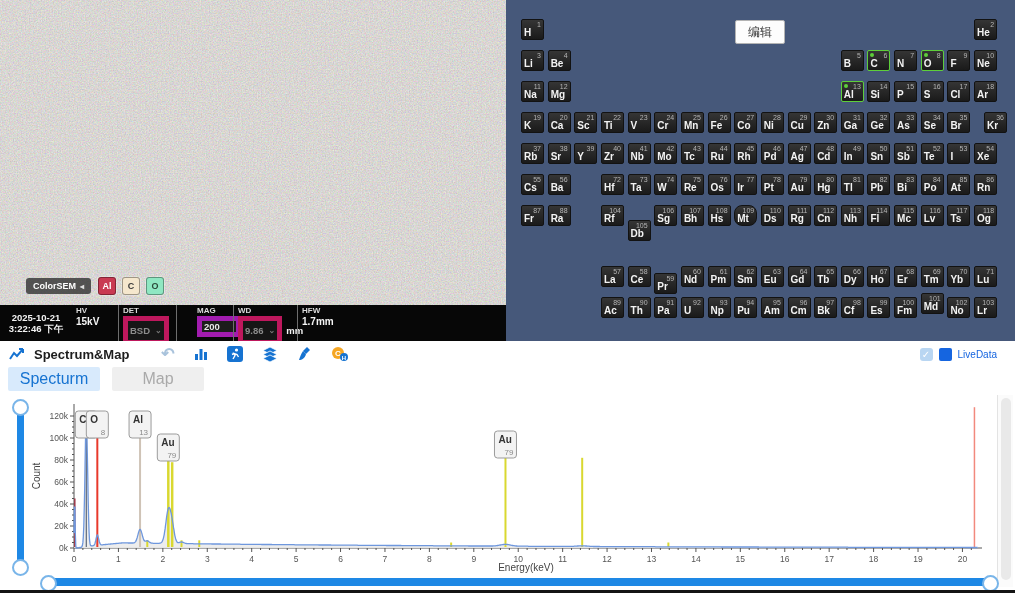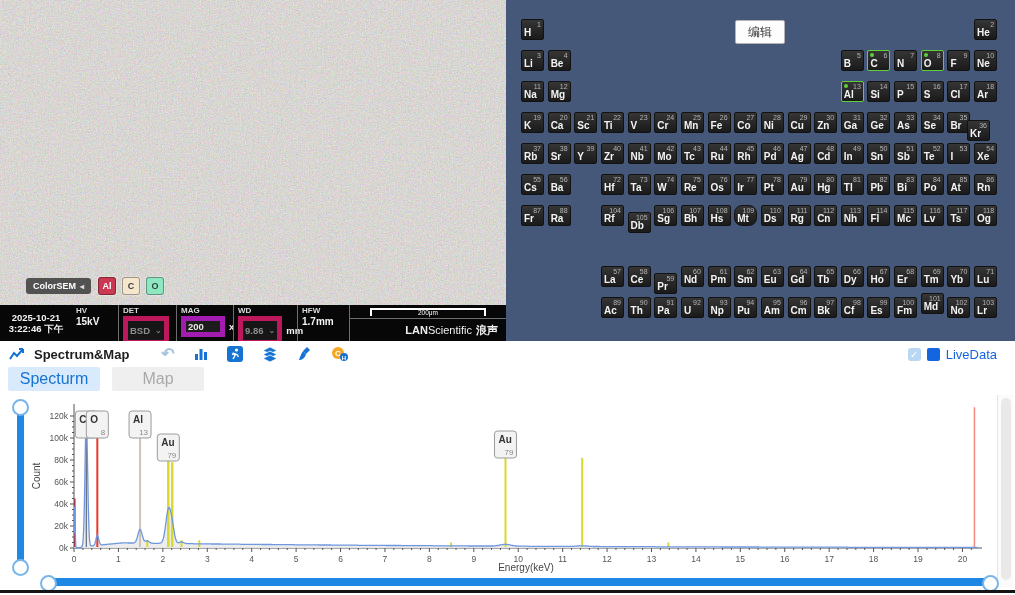--- a/index.html
+++ b/index.html
@@ -53,21 +53,21 @@
   
   #toolbar{position:absolute;left:0;top:341px;width:1015px;height:26px;background:#fff;
      border-bottom:1px solid #ececec;display:flex;align-items:center;}
   #toolbar .title{font-size:13px;font-weight:bold;color:#1d1d1d;margin:0 14px 0 6px;}
   .tb-icon{margin-left:18px;display:flex;align-items:center;cursor:pointer;}
   #undo-glyph{font-size:16px;color:#a9c3dc;font-weight:bold;line-height:14px;}
   #livedata-wrap{margin-left:auto;margin-right:18px;display:flex;align-items:center;gap:6px;}
   #livedata-check{width:13px;height:13px;background:#b9d6f2;border-radius:3px;color:#fff;font-size:10px;
      display:flex;align-items:center;justify-content:center;cursor:pointer;}
   #livedata-swatch{width:13px;height:13px;background:#1565e0;border-radius:2px;}
-  #livedata-label{font-size:13px;color:#1565e0;}
+  #livedata-label{font-size:10px;color:#1565e0;}
   
   #tabs{position:absolute;left:0;top:367px;width:1015px;height:26px;background:#fff;display:flex;gap:12px;padding-left:8px;}
   .tab{width:92px;height:24px;border-radius:2px;display:flex;align-items:center;justify-content:center;
      font-size:16px;cursor:pointer;}
   .tab.active{background:#d8eafc;color:#1673d1;}
   .tab.inactive{background:#efefef;color:#a9a9a9;}
   
   #chart-region{position:absolute;left:0;top:393px;width:1015px;height:197px;background:#fff;}
   #spectrum-svg{position:absolute;left:28px;top:3px;}
   svg text{font-family:"Liberation Sans",sans-serif;}
@@ -126,53 +126,41 @@
             <div class="sb-valrow">
               <span class="sb-val">15kV</span>
             </div>
           </div>
           <div class="sb-cell" style="width: 58px;">
             <div class="sb-label">DET</div>
             <div class="sb-valrow">
               <span class="sb-dd">BSD <i class="chev">⌄</i></span>
             </div>
           </div>
-          <div class="sb-cell" style="width: 57px;">
+          <div class="sb-cell" style="width: 57px; padding-left: 16px;">
             <div class="sb-label">MAG</div>
             <div class="sb-valrow">
               <span class="sb-input">200</span>
               <span class="sb-suffix">x</span>
             </div>
           </div>
           <div class="sb-cell" style="width: 64px;">
             <div class="sb-label">WD</div>
             <div class="sb-valrow">
               <span class="sb-dd">9.86 <i class="chev">⌄</i></span>
               <span class="sb-suffix">mm</span>
             </div>
           </div>
           <div class="sb-cell" style="width: 52px;">
             <div class="sb-label">HFW</div>
             <div class="sb-valrow">
               <span class="sb-val">1.7mm</span>
             </div>
           </div>
         </div>
-      <div id="sb-brand">
-        <div id="sb-scale-row">
-          <div id="scale-ruler">
-            <span>200μm</span>
-          </div>
-        </div>
-        <div id="sb-brand-row">
-          <span class="b">LAN</span>
-          <span>Scientific</span>
-          <span class="cn">浪声</span>
-        </div>
-      </div>
     </div>
   </div>
 
   <div id="pt-panel">
     <div id="edit-btn">编辑</div>
     <div>
         <div class="pt-tile" style="left: 15px; top: 19px;">
           <span class="pt-num">1</span>
           <span class="pt-sym">H</span>
         </div>
@@ -308,21 +296,21 @@
           <span class="pt-sym">As</span>
         </div>
         <div class="pt-tile" style="left: 414.75px; top: 112px;">
           <span class="pt-num">34</span>
           <span class="pt-sym">Se</span>
         </div>
         <div class="pt-tile" style="left: 441.4px; top: 112px;">
           <span class="pt-num">35</span>
           <span class="pt-sym">Br</span>
         </div>
-        <div class="pt-tile" style="left: 461px; top: 112px; margin-top: 8px;">
+        <div class="pt-tile" style="left: 478px; top: 112px;">
           <span class="pt-num">36</span>
           <span class="pt-sym">Kr</span>
         </div>
         <div class="pt-tile" style="left: 15px; top: 143px;">
           <span class="pt-num">37</span>
           <span class="pt-sym">Rb</span>
         </div>
         <div class="pt-tile" style="left: 41.65px; top: 143px;">
           <span class="pt-num">38</span>
           <span class="pt-sym">Sr</span>
@@ -464,21 +452,21 @@
           <span class="pt-sym">Fr</span>
         </div>
         <div class="pt-tile" style="left: 41.65px; top: 205px;">
           <span class="pt-num">88</span>
           <span class="pt-sym">Ra</span>
         </div>
         <div class="pt-tile" style="left: 94.95px; top: 205px;">
           <span class="pt-num">104</span>
           <span class="pt-sym">Rf</span>
         </div>
-        <div class="pt-tile" style="left: 121.6px; top: 212px;">
+        <div class="pt-tile" style="left: 121.6px; top: 220px;">
           <span class="pt-num">105</span>
           <span class="pt-sym">Db</span>
         </div>
         <div class="pt-tile" style="left: 148.25px; top: 205px;">
           <span class="pt-num">106</span>
           <span class="pt-sym">Sg</span>
         </div>
         <div class="pt-tile" style="left: 174.9px; top: 205px;">
           <span class="pt-num">107</span>
           <span class="pt-sym">Bh</span>

